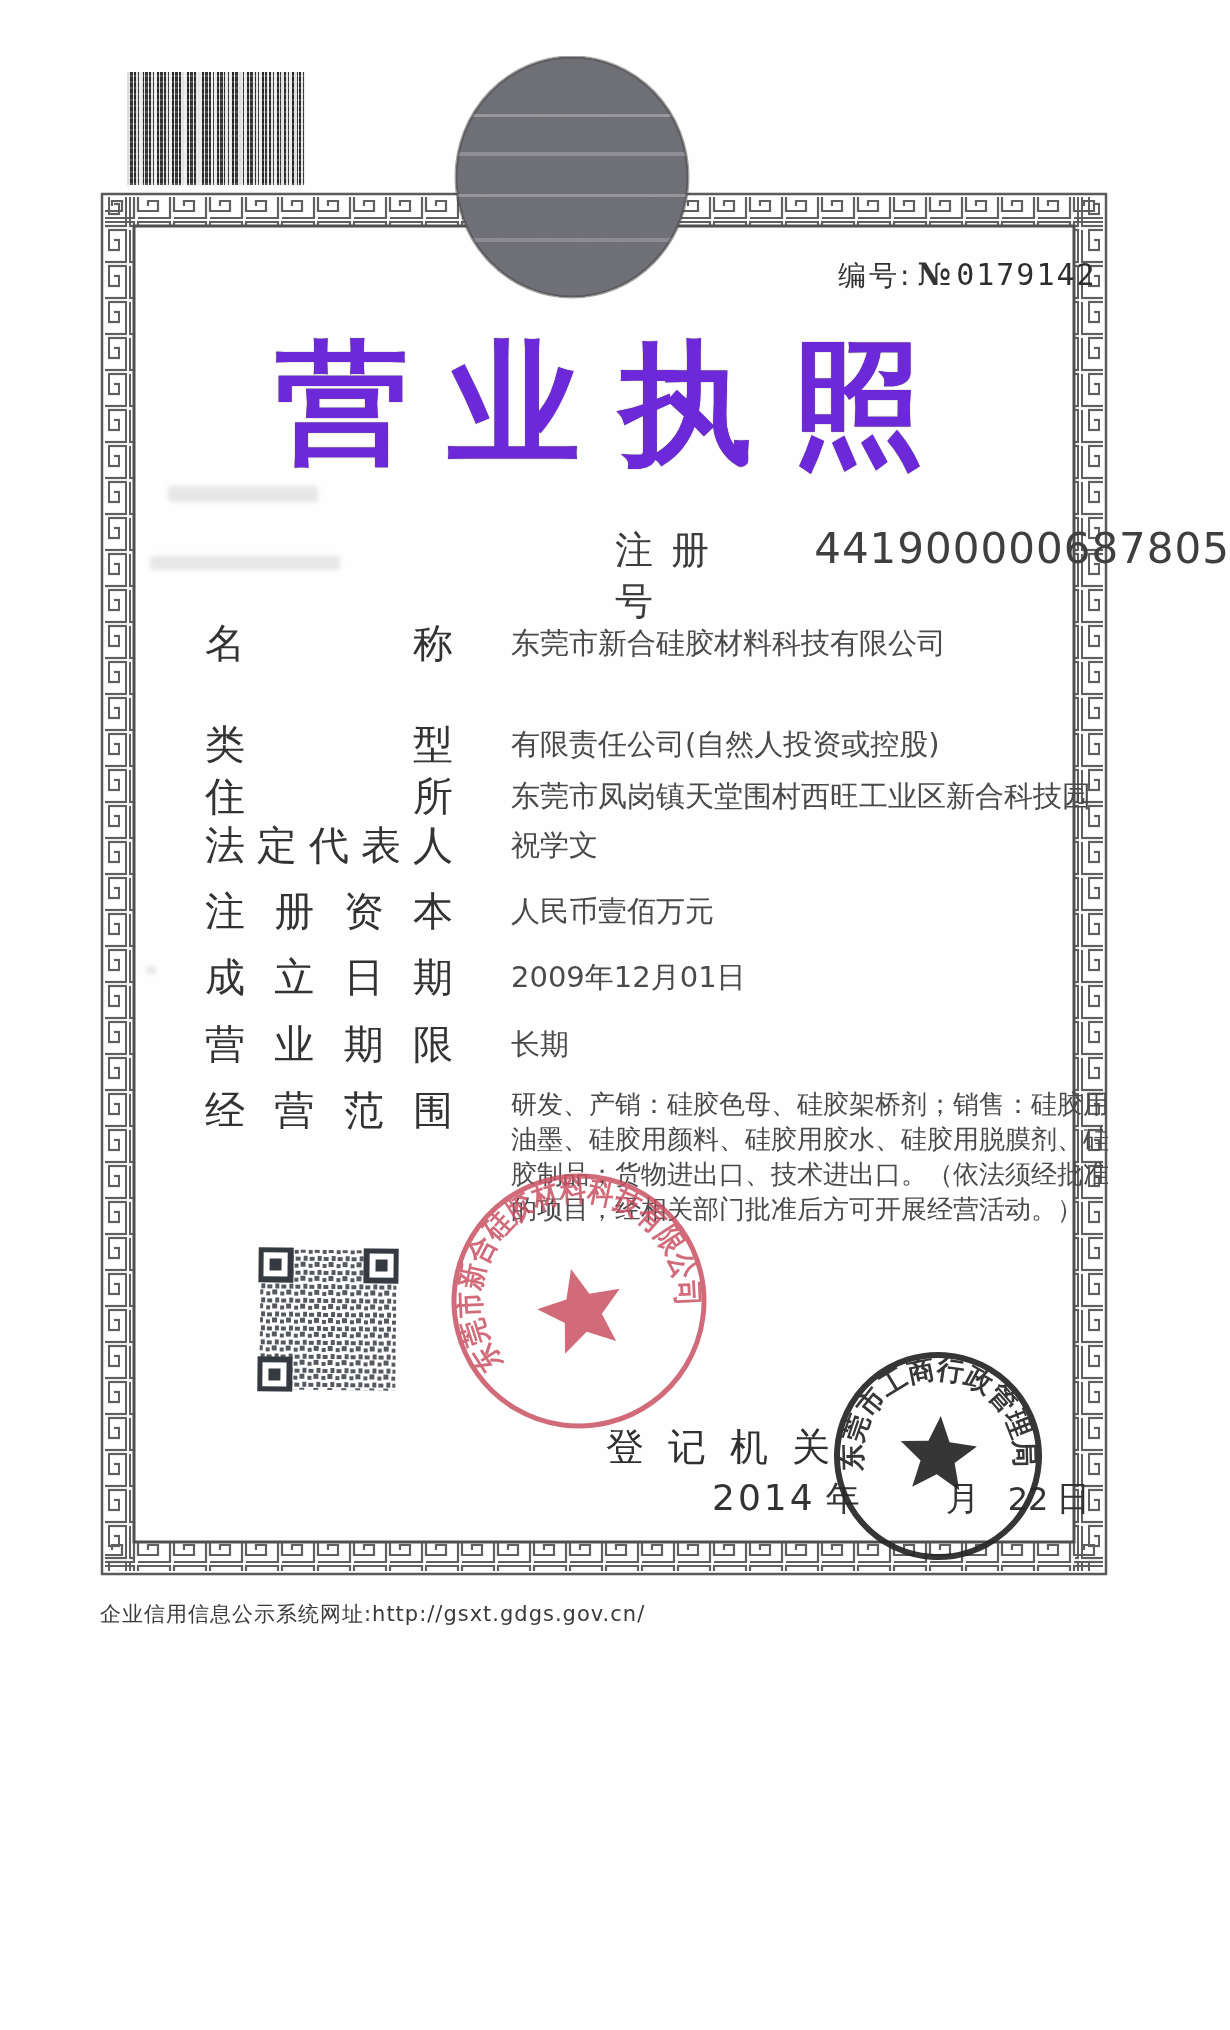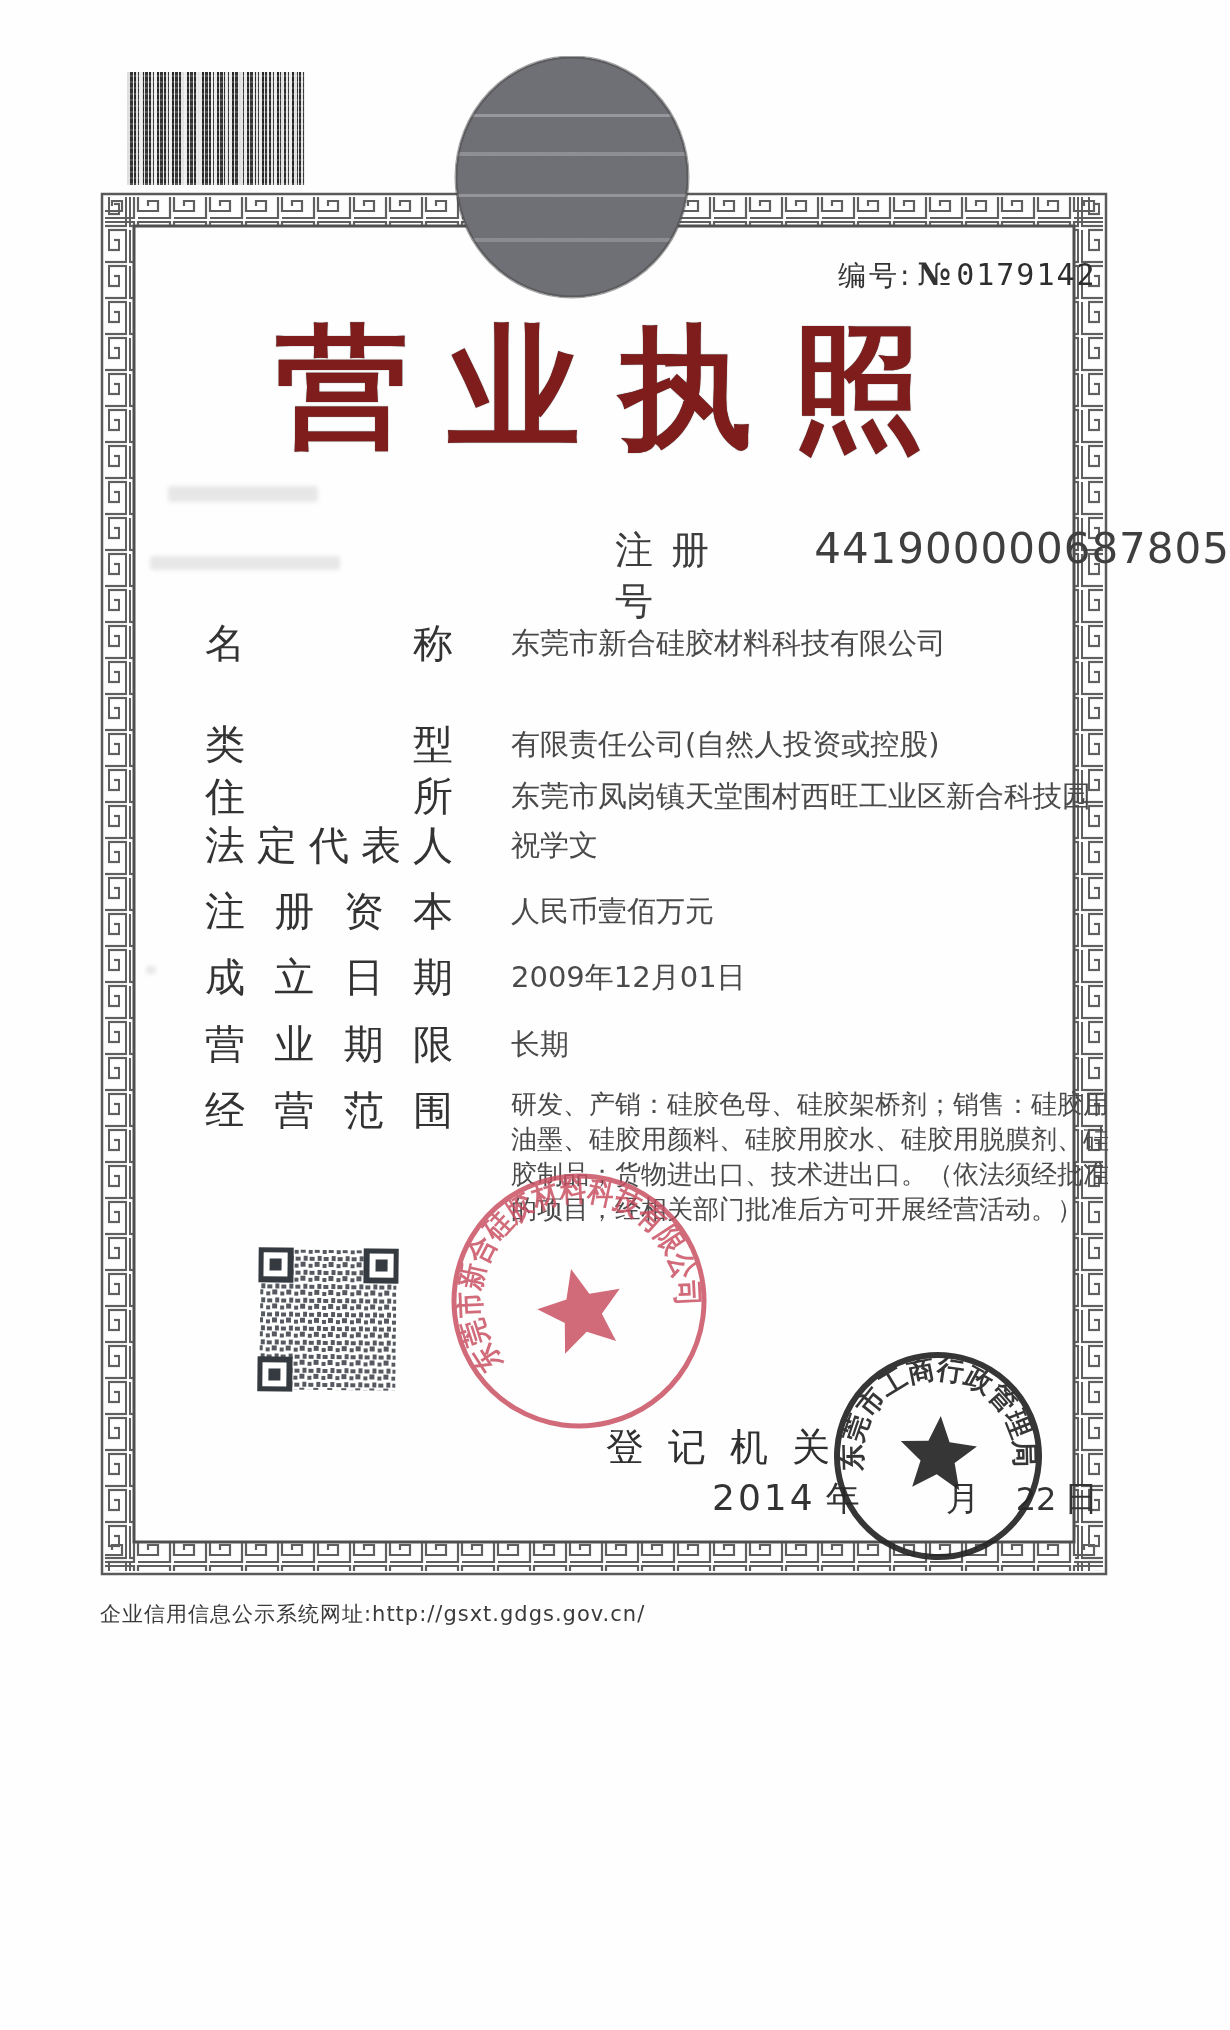--- a/index.html
+++ b/index.html
@@ -23,21 +23,21 @@
   
   .frame { left:100px; top:192px; width:1008px; height:1384px; z-index:1; }
 
   
   .serial { left:838px; top:256px; z-index:3; display:flex; align-items:baseline; gap:5px; color:#333; }
   .serial .lab { font-size:28px; letter-spacing:3px; }
   .serial .sym { font-family:"DejaVu Serif", serif; font-weight:bold; font-size:31px; }
   .serial .num { font-family:"DejaVu Sans Mono", monospace; font-size:30px; letter-spacing:2px; color:#2e2e2e; }
 
   
-  .title { left:276px; top:300px; z-index:3; font-size:132px; font-weight:900; color:#7f1d1d;
+  .title { left:276px; top:316px; z-index:3; font-size:132px; font-weight:900; color:#6d28d9;
     letter-spacing:40px; white-space:nowrap; text-shadow:0 0 1px #3a3a3a; }
 
   
   .regrow { left:615px; top:524px; z-index:3; display:flex; align-items:baseline; gap:42px; }
   .regrow .rlab { font-size:38px; color:#3d3d3d; letter-spacing:18px; }
   .regrow .rnum { font-size:42px; color:#3f3f3f; letter-spacing:1px; }
 
   
   .frow { left:205px; z-index:3; display:flex; }
   .flabel { width:248px; font-size:40px; color:#333; text-align:justify; text-align-last:justify; flex:none; }
@@ -194,21 +194,21 @@
     <text class="rtext"><textPath href="#redarc" startOffset="0" textLength="388" lengthAdjust="spacingAndGlyphs">东莞市新合硅胶材料科技有限公司</textPath></text>
     <polygon class="rstar" points="141,108 152.8,136.4 183.5,138.9 160.1,158.9 167.3,188.9 141,172.8 114.7,188.9 121.9,158.9 98.5,138.9 129.2,136.4"></polygon>
   </svg>
 
   <div class="abs registrar">登记机关</div>
 
   <div class="abs issuedate">
     <span class="y">2014</span>
     <span class="u" style="margin-left:10px">年</span>
     <span class="u" style="margin-left:86px">月</span>
-    <span class="d" style="margin-left:36px">22</span>
+    <span class="d" style="margin-left:28px">22</span>
     <span class="u" style="margin-left:8px">日</span>
   </div>
 
   <svg class="abs blackstamp" viewBox="0 0 224 224">
     <circle class="bring" cx="112" cy="112" r="101" fill="none" stroke-width="6"></circle>
     <path id="blkarc" d="M 37.7 131.9 A 77 77 0 1 1 186.3 131.9" fill="none"></path>
     <text class="btext"><textPath href="#blkarc" startOffset="0" textLength="268" lengthAdjust="spacingAndGlyphs">东莞市工商行政管理局</textPath></text>
     <polygon class="bstar" points="112,72 122.6,97.5 150.2,99.7 129.1,117.7 135.6,144.6 112,130.2 88.4,144.6 94.9,117.7 73.8,99.7 101.4,97.5"></polygon>
   </svg>
 

